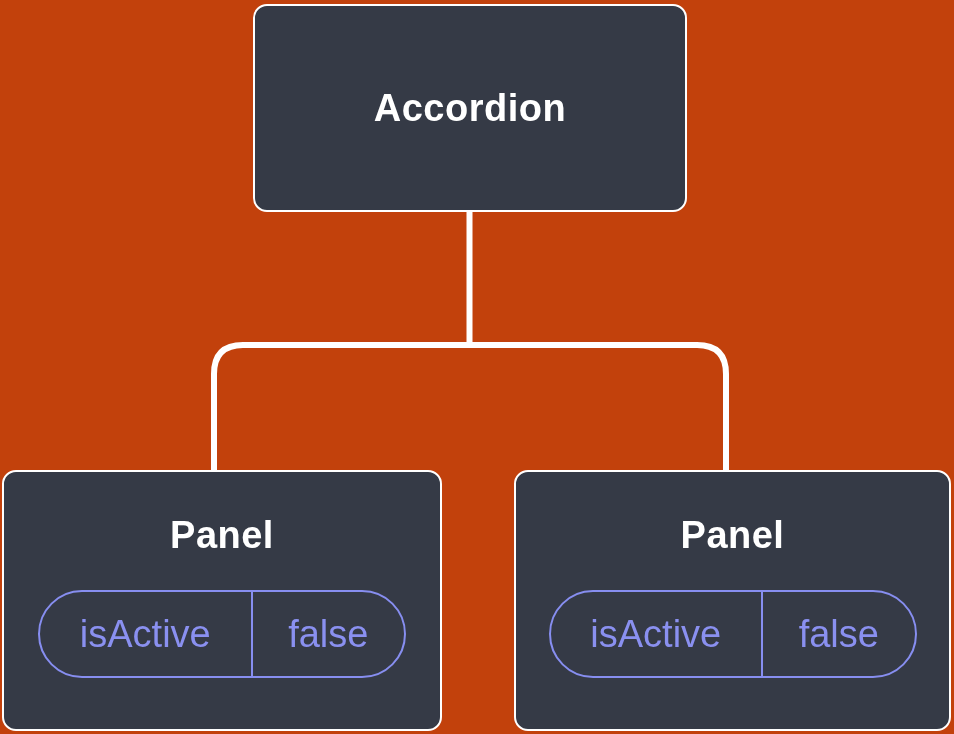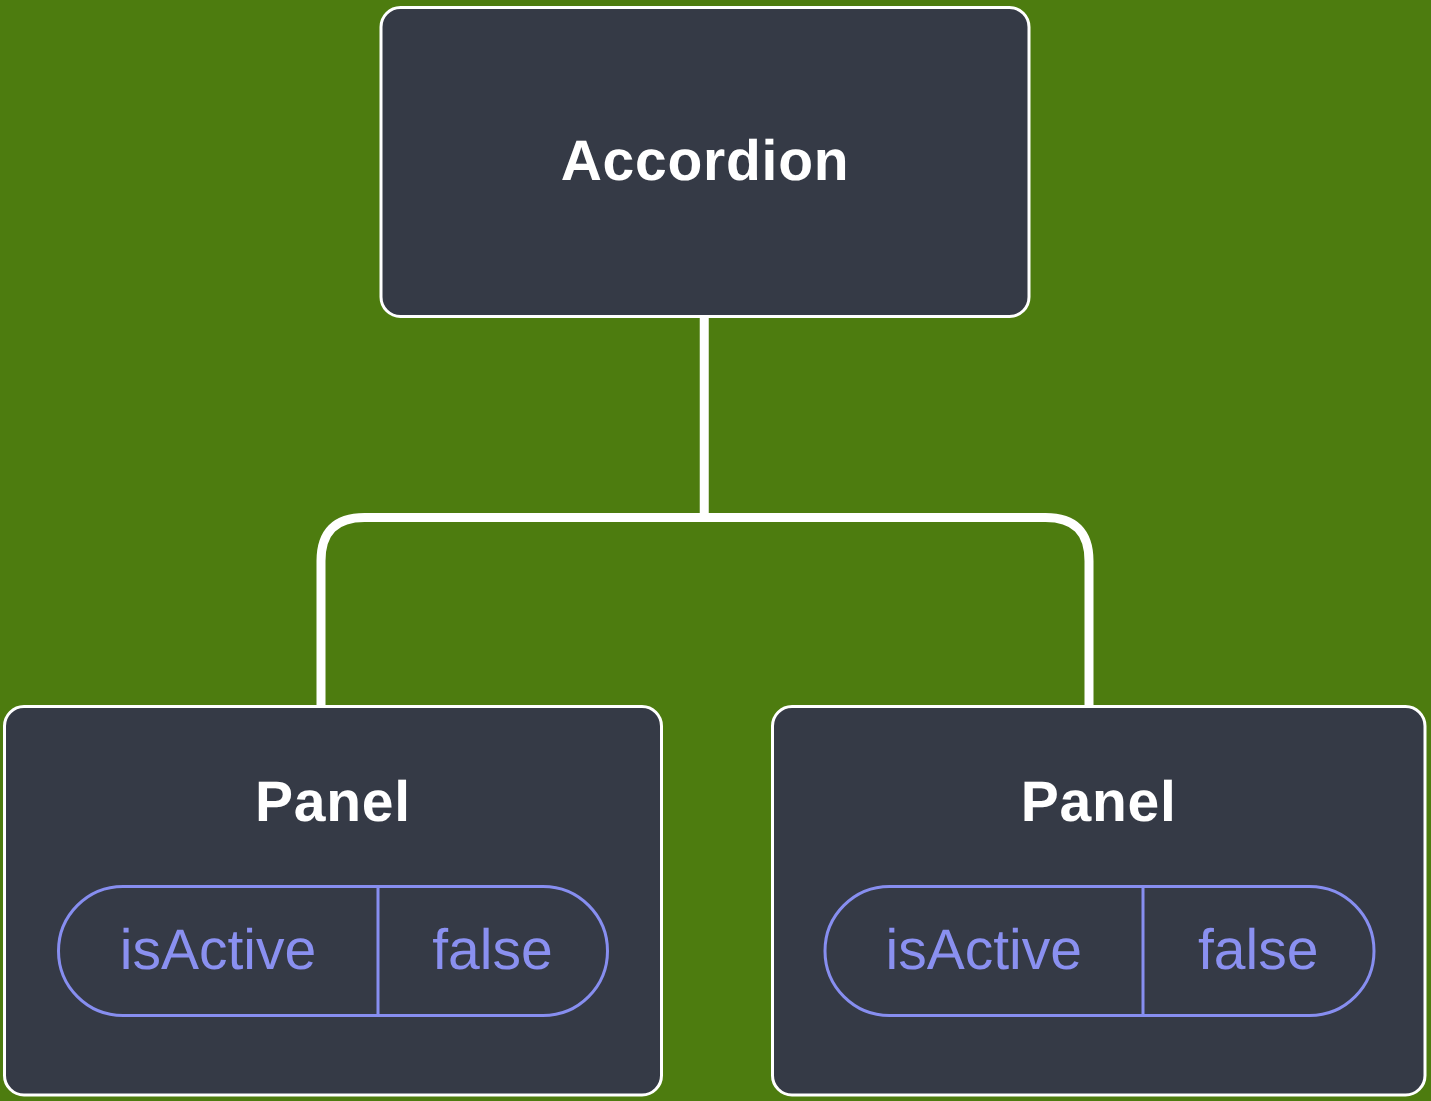--- a/index.html
+++ b/index.html
@@ -5,21 +5,21 @@
   * { margin: 0; padding: 0; box-sizing: border-box; }
   html, body {
     width: 954px; height: 734px;
     overflow: hidden;
     background: #4D6A72;
     font-family: "Liberation Sans", sans-serif;
   }
   .stage {
     position: relative;
     width: 954px; height: 734px;
-    background: #4d7c0f;
+    background: #c2410c;
   }
   .connectors {
     position: absolute;
     left: 0; top: 0;
     width: 954px; height: 734px;
     display: block;
   }
   .node {
     position: absolute;
     background: #353A46;

